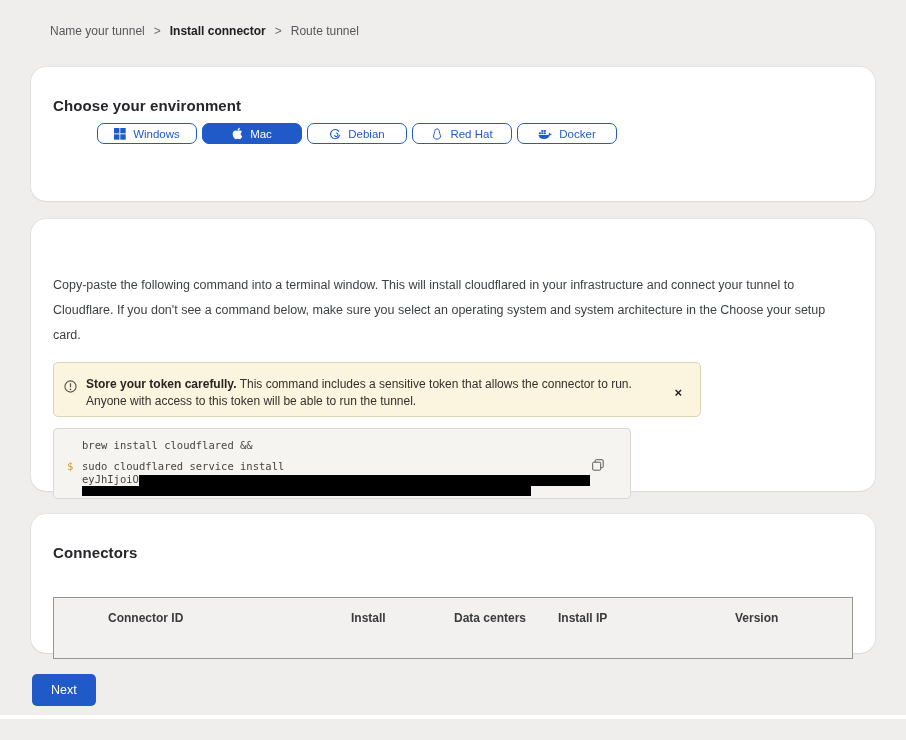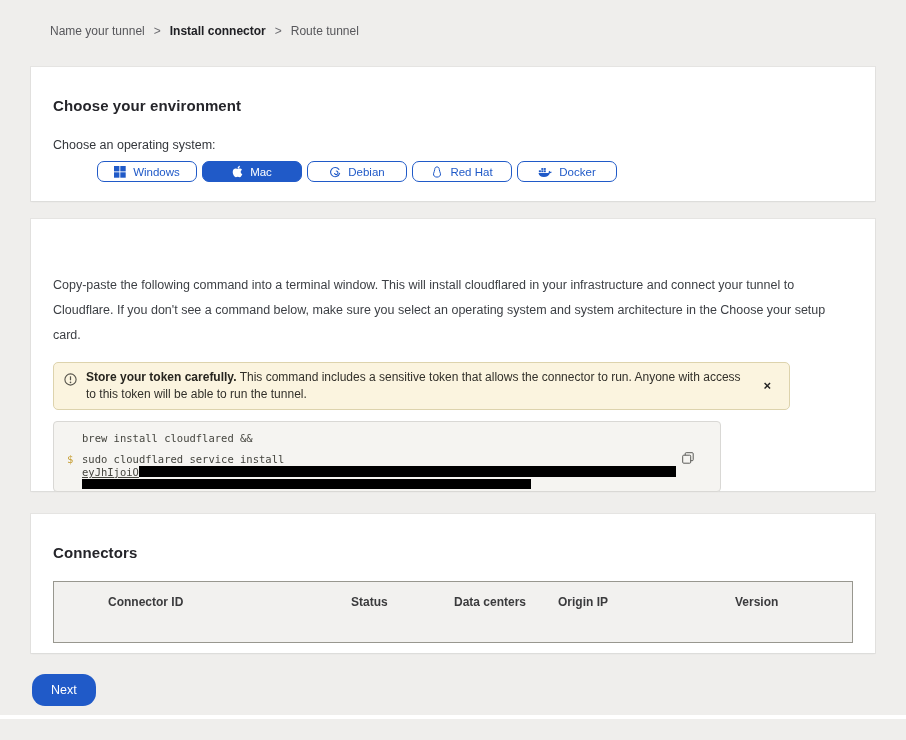--- a/index.html
+++ b/index.html
@@ -13,21 +13,21 @@
   
   .breadcrumb { padding:24px 0 0 50px; font-size:12px; color:#57575b; }
   .bc-item { cursor:pointer; }
   .bc-active { font-weight:bold; color:#202024; }
   .bc-sep { margin:0 9px; color:#6e6e72; }
 
   
   .card {
     background:#fff;
     margin:0 31px;
-    border-radius:0;
+    border-radius:15px;
     box-shadow:0 0 0 1px rgba(0,0,0,0.04), 0 1px 2px rgba(0,0,0,0.05);
     padding:30px 22px 20px 22px;
   }
   .card h2 { font-size:15px; font-weight:bold; color:#25252a; letter-spacing:.1px; }
   #card-environment { margin-top:29px; height:134px; }
   #card-install { margin-top:18px; height:272px; padding-bottom:27px; }
   #card-connectors { margin-top:23px; height:139px; }
 
   
   .os-label { margin-top:24px; font-size:12.5px; color:#33363b; }
@@ -46,94 +46,93 @@
   .os-btn.selected { background:var(--accent, #205ac8); color:#fff; }
   .os-icon { display:inline-flex; align-items:center; }
   .os-icon svg { display:block; }
 
   
   .desc {
     margin-top:24px; font-size:12.5px; line-height:25px;
     color:#3c3f44; max-width:795px;
   }
   .banner {
-    margin-top:14px; width:737px; min-height:46px;
+    margin-top:14px; width:648px; min-height:46px;
     background:var(--banner_bg, #fbf4df);
     border:1px solid var(--banner_border, #ddd3ad);
     border-radius:5px;
     display:flex; align-items:flex-start;
-    padding:6px 10px 7px 10px; gap:9px;
+    padding:13px 10px 7px 10px; gap:9px;
   }
   .banner-icon { margin-top:3px; flex:0 0 auto; }
   .banner-text { flex:1 1 auto; font-size:12px; line-height:16.5px; color:#32302a; }
   .banner-text strong { color:#27251f; }
   .banner-close {
     flex:0 0 auto; background:none; border:none; cursor:pointer;
     font-size:13px; font-weight:bold; color:#222; line-height:1;
     padding:6px 8px; align-self:center;
   }
 
   .codeblock {
     position:relative;
-    margin-top:11px; width:668px; height:71px;
+    margin-top:11px; width:578px; height:71px;
     background:var(--code_bg, #f5f4f1);
     border:1px solid var(--code_border, #d9d8d5);
     border-radius:4px;
     padding:10px 40px 0 13px;
     font-family:"DejaVu Sans Mono", monospace;
     font-size:10.5px; color:#45453f;
   }
   .code-row { display:flex; }
   .code-gutter { width:15px; flex:0 0 auto; color:var(--prompt_gold, #c9a23c); line-height:13px; }
   .code-text { line-height:13px; white-space:pre; }
   .code-spacer { height:8px; }
-  .token-line { display:flex; align-items:flex-start; line-height:12px;text-decoration:underline; }
+  .token-line { display:flex; align-items:flex-end; line-height:12px; }
   .redact-bar-a { display:inline-block; width:537px; height:11px; background:#000; }
   .redact-bar-b { margin-left:15px; width:449px; height:10px; background:#000; }
   .copy-btn {
     position:absolute; right:24px; top:28px;
     background:none; border:none; cursor:pointer; padding:2px;
   }
 
   
   .conn-table {
-    margin-top:20px; width:800px; height:62px;
+    margin-top:36px; width:800px; height:62px;
     background:var(--table_bg, #f2f1ef);
     border:1px solid var(--table_border, #98978f);
     padding:13px 0 0 54px;
   }
   .conn-grid { display:grid; grid-template-columns:243px 103px 104px 177px 1fr; }
   .conn-head { font-size:12px; font-weight:bold; color:#3b3b3d; }
   .conn-row { margin-top:7px; font-size:12px; color:#2e2e30; }
   .status-connected { color:var(--status_green, #429865); }
   .version-warn-icon { color:var(--warning_olive, #a3922f); font-size:11px; margin-left:4px; }
 
   
   .next-btn {
     margin:21px 0 0 32px;
     background:var(--accent, #205ac8); color:#fff;
-    border:none; border-radius:13px;
+    border:none; border-radius:5px;
     font-family:"Liberation Sans", sans-serif;
     font-size:12.5px;
     padding:9px 19px; cursor:pointer;
   }
   .bottom-strip { margin-top:9px; height:4px; background:#fff; }
 </style>
 </head>
 <body>
 
 
 
 <nav class="breadcrumb">
   <span class="bc-item">Name your tunnel</span><span class="bc-sep">&gt;</span><span class="bc-item bc-active">Install connector</span><span class="bc-sep">&gt;</span><span class="bc-item">Route tunnel</span>
 </nav>
 
 <section class="card" id="card-environment">
   <h2>Choose your environment</h2>
-  <div class="os-label">Choose an operating system:</div>
   <div class="os-row">
     <button class="os-btn">
       <span class="os-icon">
         <svg width="12" height="12" viewBox="0 0 12 12" fill="currentColor">
             <rect x="0" y="0" width="5.4" height="5.4"></rect>
             <rect x="6.3" y="0" width="5.4" height="5.4"></rect>
             <rect x="0" y="6.3" width="5.4" height="5.4"></rect>
             <rect x="6.3" y="6.3" width="5.4" height="5.4"></rect>
           </svg>
       </span>
@@ -221,23 +220,23 @@
         </svg>
     </button>
   </div>
 </section>
 
 <section class="card" id="card-connectors">
   <h2>Connectors</h2>
   <div class="conn-table">
     <div class="conn-grid conn-head">
       <span>Connector ID</span>
-      <span>Status</span>
+      <span>Install</span>
       <span>Data centers</span>
-      <span>Origin IP</span>
+      <span>Install IP</span>
       <span>Version</span>
     </div>
   </div>
 </section>
 
 <button class="next-btn">Next</button>
 
 <div class="bottom-strip"></div>
 
 

